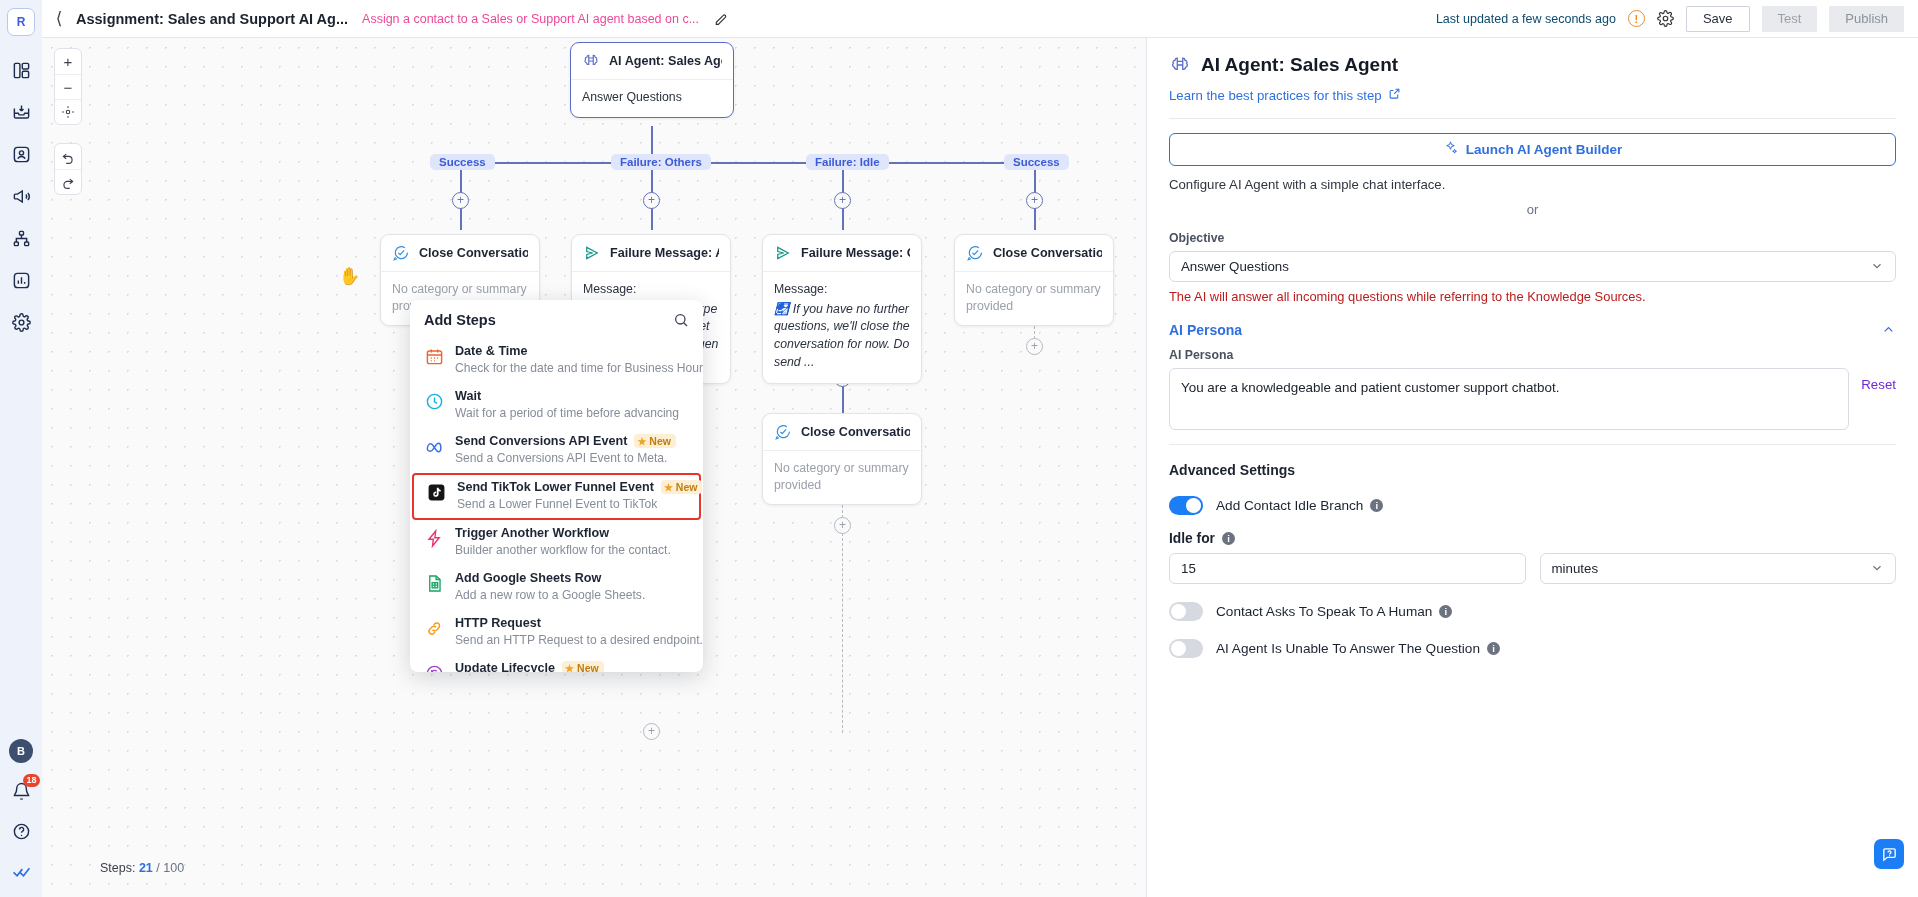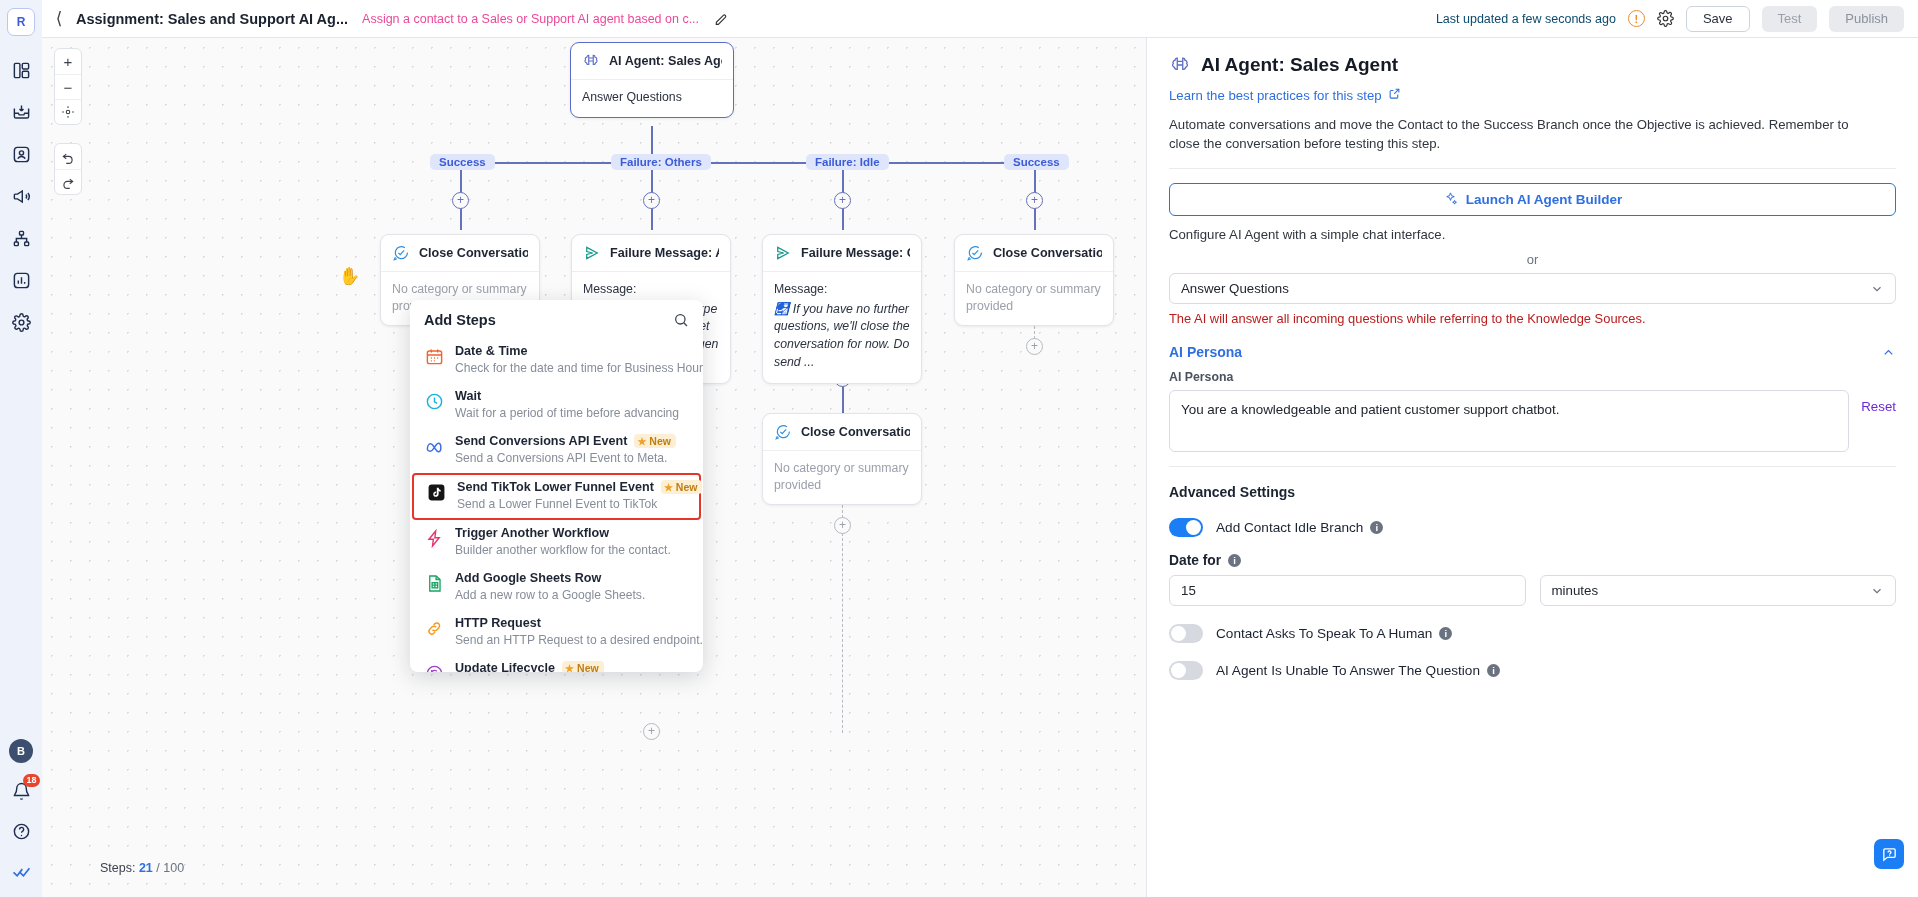--- a/index.html
+++ b/index.html
@@ -53,21 +53,21 @@
   .wf-title { font-size: 14.5px; font-weight: 700; color: #1b2330; white-space: nowrap; }
   .wf-sub { font-size: 12.5px; color: #ec4899; margin-left: 14px; white-space: nowrap; }
   .edit-pencil { margin-left: 14px; color: #333; cursor: pointer; display:flex;align-items:center; }
   .edit-pencil svg { width: 16px; height: 16px; }
   #topbar .right { margin-left: auto; display: flex; align-items: center; gap: 12px; padding-right: 14px; }
   .upd-text { font-size: 12.5px; color: #0c4a6e; }
   .warn-ico { width: 17px; height: 17px; border-radius: 50%; border: 1.6px solid #f08a24; color: #f08a24;
               font-size: 11px; font-weight: 700; display: flex; align-items: center; justify-content: center; cursor: pointer; }
   .gear-top { color: #333; cursor: pointer; display:flex;align-items:center; }
   .gear-top svg { width: 17px; height: 17px; }
-  .tbtn { height: 26px; padding: 0 16px; border-radius: 6px; font-size: 13px; cursor: pointer;
+  .tbtn { height: 26px; padding: 0 16px; border-radius: 1px; font-size: 13px; cursor: pointer;
           display: flex; align-items: center; justify-content: center; border: none; }
   .tbtn.save { background: #fff; border: 1px solid #cfd4dc; color: #2b3240; }
   .tbtn.test { background: #e9eaee; color: #9aa0ab; }
   .tbtn.publish { background: #e9eaee; color: #8b919c; }
 
   
   #canvas {
     position: absolute; left: 42px; top: 38px; width: 1104px; height: 859px;
     background-color: #fafafa;
     background-image: radial-gradient(#dcdde1 1px, transparent 1px);
@@ -664,37 +664,37 @@
     <span>Learn the best practices for this step</span>
     <span>
       <svg viewBox="0 0 24 24" fill="none" stroke="currentColor" stroke-width="2">
           <path d="M14 4h6v6"></path>
           <path d="M20 4l-8.5 8.5"></path>
           <path d="M18 14v5a1.5 1.5 0 01-1.5 1.5h-11A1.5 1.5 0 014 19V8a1.5 1.5 0 011.5-1.5H10"></path>
         </svg>
     </span>
   </div>
 
-  <div class="rp-desc">Automate conversations and move the Contact to the Success Branch once the Objective is achieved. Remember to close the conversation before testing this step.</div>
 
   <hr class="rp-hr">
 
   <button class="rp-btn-outline">
     <span>
       <svg viewBox="0 0 24 24" fill="none" stroke="currentColor" stroke-width="1.6">
           <path d="M12 3l1.6 4.4L18 9l-4.4 1.6L12 15l-1.6-4.4L6 9l4.4-1.6L12 3z"></path>
           <path d="M18.5 15l.8 2.2 2.2.8-2.2.8-.8 2.2-.8-2.2-2.2-.8 2.2-.8.8-2.2z"></path>
         </svg>
     </span>
     <span>Launch AI Agent Builder</span>
   </button>
 
   <div class="rp-note">Configure AI Agent with a simple chat interface.</div>
   <div class="rp-or">or</div>
 
+  <div class="rp-label">Objective</div>
   <div class="rp-select">
     <span>Answer Questions</span>
     <span class="chev">
       <svg viewBox="0 0 24 24" fill="none" stroke="currentColor" stroke-width="2">
           <path d="M6 9l6 6 6-6"></path>
         </svg>
     </span>
   </div>
   <div class="rp-help">The AI will answer all incoming questions while referring to the Knowledge Sources.</div>
 
@@ -720,21 +720,21 @@
     <div class="toggle on">
         <div class="knob"></div>
       </div>
     <div class="tg-label">
       <span>Add Contact Idle Branch</span>
       <span class="info-ico">i</span>
     </div>
   </div>
 
   <div class="idle-label">
-    <span>Date for</span>
+    <span>Idle for</span>
     <span class="info-ico">i</span>
   </div>
   <div class="idle-row">
     <div class="idle-input">15</div>
     <div class="idle-unit">
       <span>minutes</span>
       <span class="chev">
         <svg viewBox="0 0 24 24" fill="none" stroke="currentColor" stroke-width="2">
             <path d="M6 9l6 6 6-6"></path>
           </svg>

